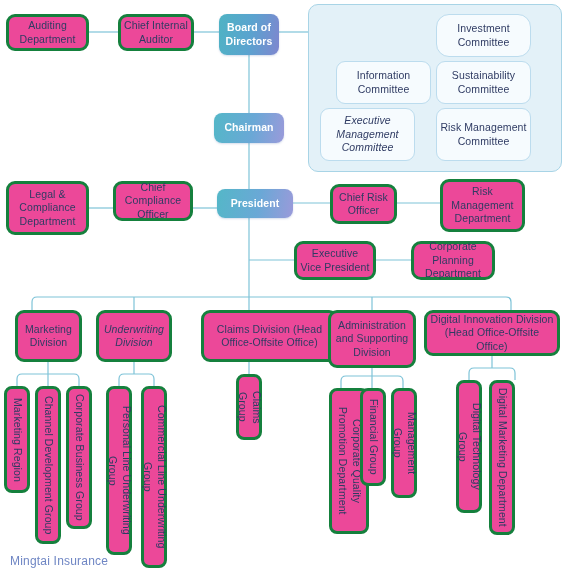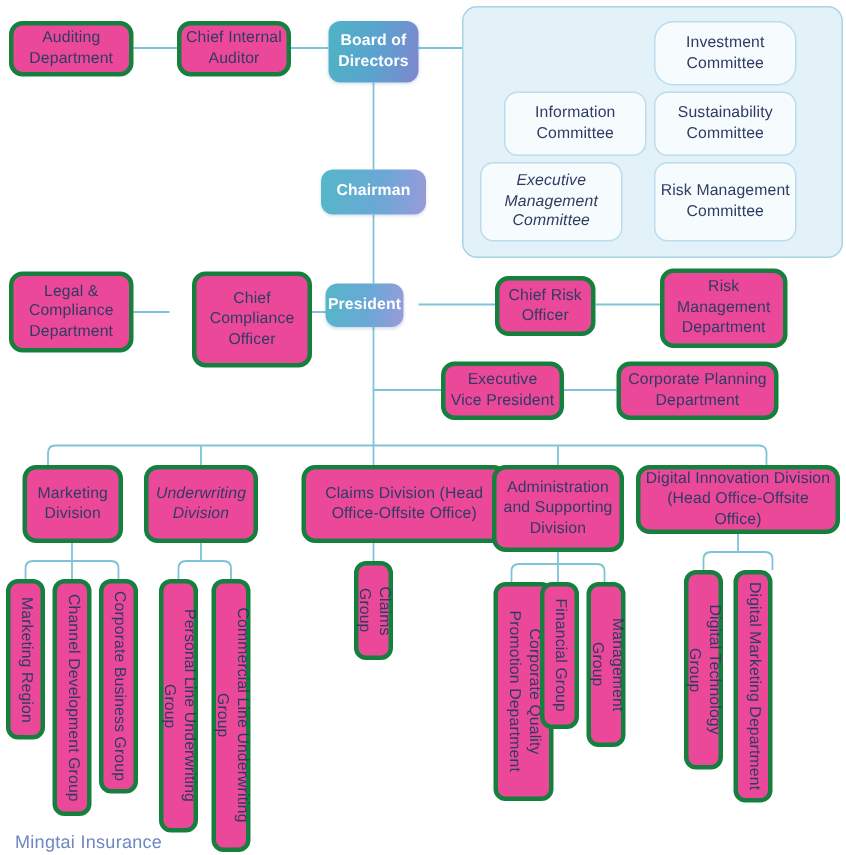--- a/index.html
+++ b/index.html
@@ -166,45 +166,45 @@
   </div>
 
   <div class="node grad" style="left:219px;top:14px;width:60px;height:41px;">
     <span>Board of Directors</span>
   </div>
 
   <div class="node grad small" style="left:214px;top:113px;width:70px;height:30px;">
     <span>Chairman</span>
   </div>
 
-  <div class="node grad small" style="left:217px;top:189px;width:52px;height:29px;">
+  <div class="node grad small" style="left:217px;top:189px;width:76px;height:29px;">
     <span>President</span>
   </div>
 
   <div class="node" style="left:6px;top:181px;width:83px;height:54px;">
     <span>Legal &amp; Compliance Department</span>
   </div>
 
-  <div class="node" style="left:128px;top:181px;width:80px;height:64px;text-align:center;">
+  <div class="node" style="left:113px;top:181px;width:80px;height:40px;text-align:center;">
     <span>Chief Compliance Officer</span>
   </div>
 
   <div class="node" style="left:330px;top:184px;width:67px;height:40px;">
     <span>Chief Risk Officer</span>
   </div>
 
   <div class="node" style="left:440px;top:179px;width:85px;height:53px;">
     <span>Risk Management Department</span>
   </div>
 
   <div class="node" style="left:294px;top:241px;width:82px;height:39px;">
     <span>Executive Vice President</span>
   </div>
 
-  <div class="node" style="left:411px;top:241px;width:108px;height:39px;">
+  <div class="node" style="left:411px;top:241px;width:84px;height:39px;border-radius:10px;">
     <span>Corporate Planning Department</span>
   </div>
 
   <div class="node" style="left:15px;top:310px;width:67px;height:52px;">
     <span>Marketing Division</span>
   </div>
 
   <div class="node" style="left:96px;top:310px;width:76px;height:52px;font-style:italic;">
     <span>Underwriting Division</span>
   </div>

